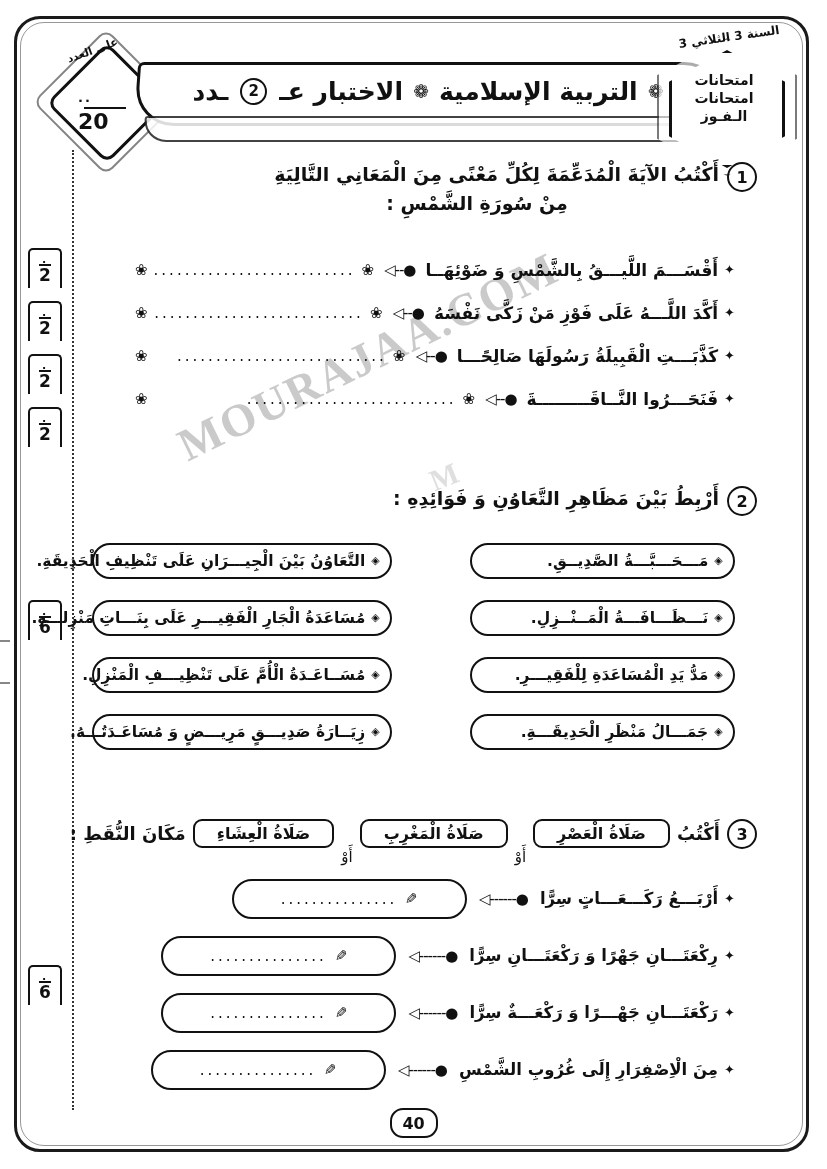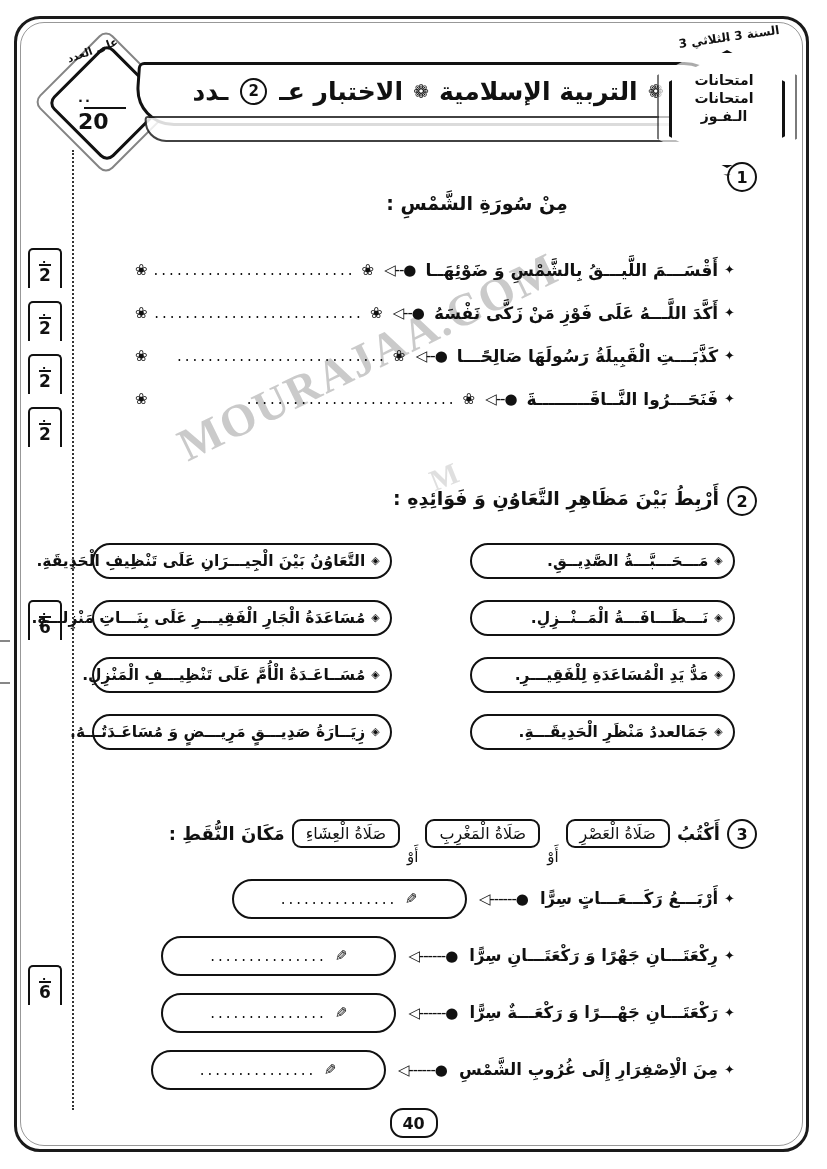--- a/index.html
+++ b/index.html
@@ -169,22 +169,22 @@
   }
   .pill.right-col{width:300px;justify-content:flex-start;}
   .pill.left-col{width:265px;justify-content:flex-start;}
   .node{font-size:11px;flex:none;}
 
   
   #ex3{position:absolute;right:70px;top:800px;width:660px;}
   .ex3-line{display:flex;align-items:center;direction:rtl;gap:7px;white-space:nowrap;}
   .ex3-line .lbl{font-size:18px;font-weight:bold;}
   .choice{
-    border:2.5px solid #111;border-radius:9px;padding:3px 12px;
-    font-size:16px;font-weight:normal;background:#fff;
+    border:2.5px solid #111;border-radius:9px;padding:3px 22px;
+    font-size:16px;font-weight:bold;background:#fff;
   }
   .orr{font-size:15px;font-weight:normal;margin-top:48px;}
 
   .q3-list{position:absolute;right:92px;top:870px;width:650px;}
   .q3-row{display:flex;align-items:center;direction:rtl;height:57px;gap:6px;}
   .q3-row .bullet{font-size:13px;line-height:1;}
   .q3-text{font-size:16.5px;font-weight:bold;white-space:nowrap;letter-spacing:.3px;}
   .q3-arrow{font-size:15px;letter-spacing:-1px;white-space:nowrap;padding:0 6px;}
   .answer-box{
     width:235px;height:40px;border:2.5px solid #111;border-radius:22px;
@@ -249,20 +249,21 @@
     </div>
   </div>
 </div>
 
 <div class="watermark">MOURAJAA.COM</div>
 <div class="watermark2">M</div>
 
 <div id="ex1">
   <div class="ex-head">
     <span class="ex-num">1</span>
+    <span class="ex-text">أَكْتُبُ الآيَةَ الْمُدَعِّمَةَ لِكُلِّ مَعْنًى مِنَ الْمَعَانِي التَّالِيَةِ</span>
   </div>
   <div class="sub">مِنْ سُورَةِ الشَّمْسِ :</div>
 </div>
 
 <div class="q1-list">
   <div class="q1-row">
     <span class="bullet">✦</span>
     <span class="q1-meaning">أَقْسَـــمَ اللَّيـــقُ بِالشَّمْسِ وَ ضَوْئِهَــا</span>
     <span class="q1-arrow">●--◁</span>
     <span class="q1-star">❀</span>
@@ -354,21 +355,21 @@
       <span>مَدُّ يَدِ الْمُسَاعَدَةِ لِلْفَقِيـــرِ.</span>
     </div>
     <div class="pill right-col">
       <span class="node">◈</span>
       <span>مُسَــاعَـدَةُ الْأُمَّ عَلَى تَنْظِيـــفِ الْمَنْزِلِ.</span>
     </div>
   </div>
   <div class="match-row">
     <div class="pill left-col">
       <span class="node">◈</span>
-      <span>جَمَالعددُ مَنْظَرِ الْحَدِيقَـــةِ.</span>
+      <span>جَمَـــالُ مَنْظَرِ الْحَدِيقَـــةِ.</span>
     </div>
     <div class="pill right-col">
       <span class="node">◈</span>
       <span>زِيَــارَةُ صَدِيـــقٍ مَرِيـــضٍ وَ مُسَاعَـدَتُـــهُ.</span>
     </div>
   </div>
 </div>
 
 <div class="mark-box" style="left:28px;top:600px;">
   <span class="frac">

